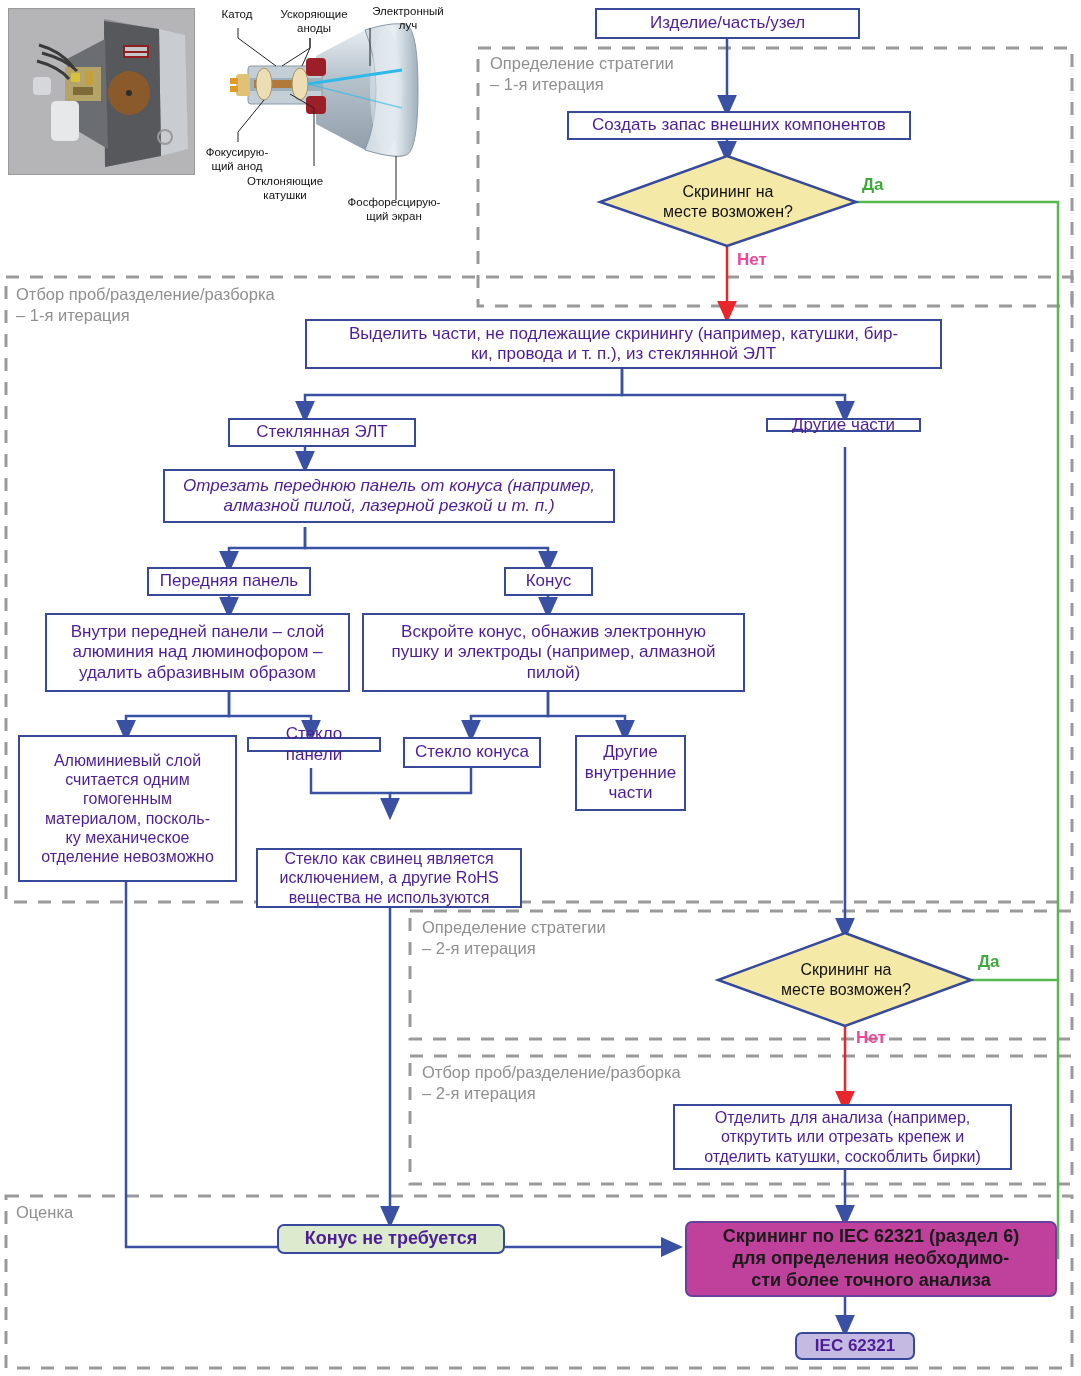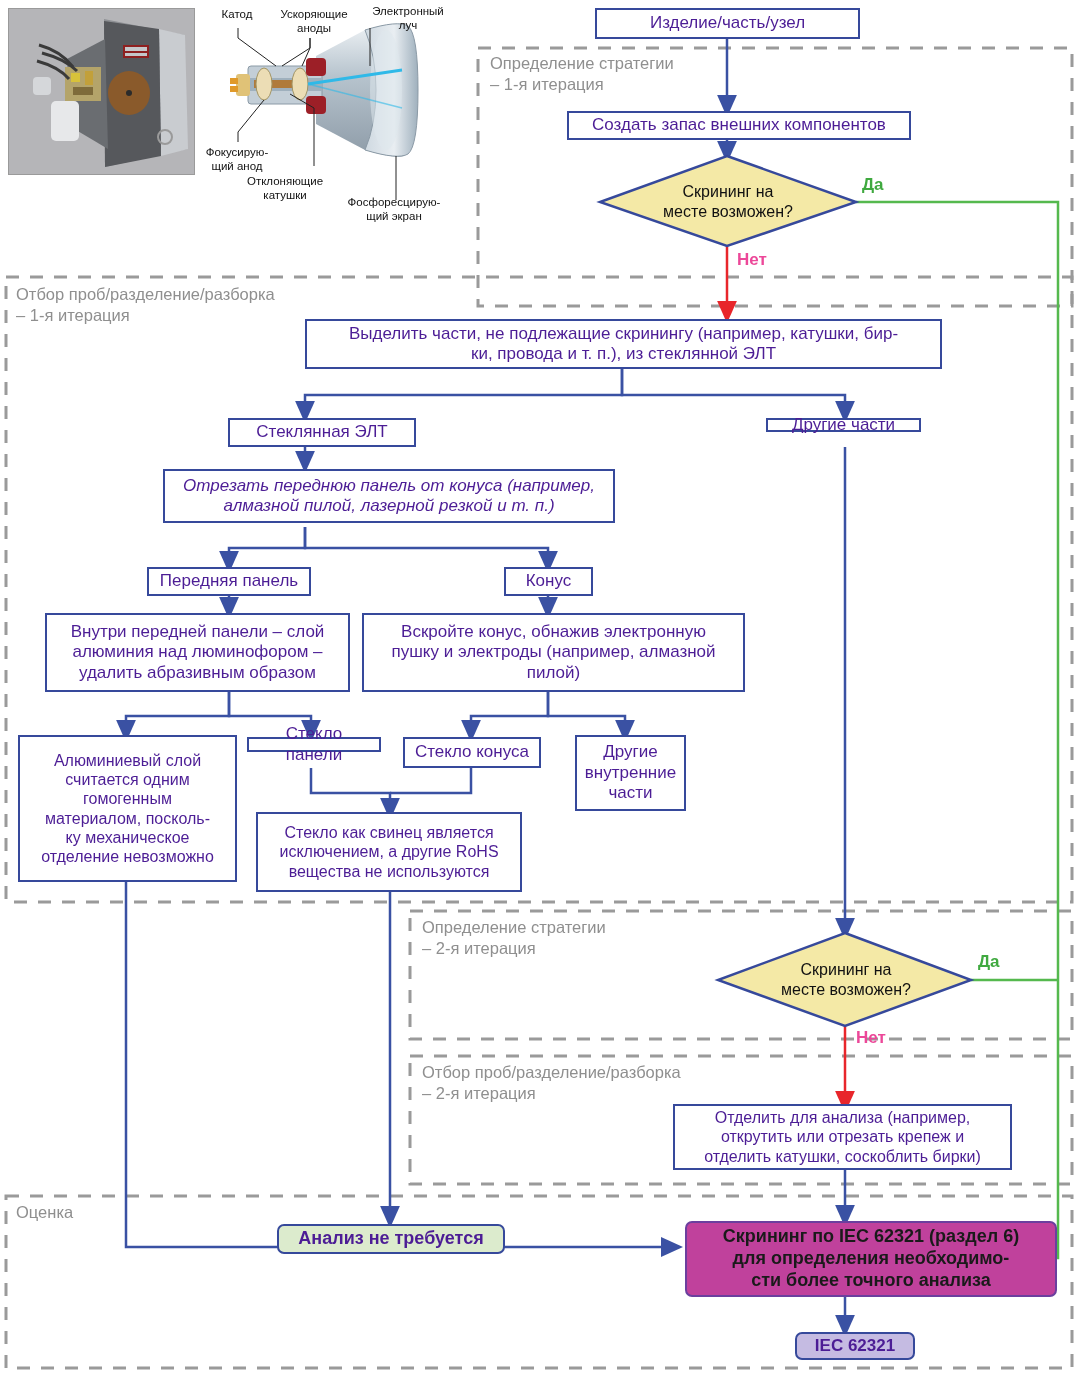--- a/index.html
+++ b/index.html
@@ -232,32 +232,32 @@
 отделение невозможно</div>
 
   <div class="node tight" style="left:247px;top:737px;width:134px;height:15px;">Стекло панели</div>
 
   <div class="node tight" style="left:403px;top:737px;width:138px;height:31px;">Стекло конуса</div>
 
   <div class="node" style="left:575px;top:735px;width:111px;height:76px;white-space:pre-line;">Другие
 внутренние
 части</div>
 
-  <div class="node" style="left:256px;top:812px;width:266px;height:80px;white-space:pre-line;font-size:16px;">Стекло как свинец является
+  <div class="node" style="left:256px;top:848px;width:266px;height:60px;white-space:pre-line;font-size:16px;">Стекло как свинец является
 исключением, а другие RoHS
 вещества не используются</div>
 
   <div class="diamond-text" style="left:752px;top:954px;width:188px;height:52px;white-space:pre-line;">Скрининг на
 месте возможен?</div>
 
   <div class="node" style="left:673px;top:1104px;width:339px;height:66px;white-space:pre-line;font-size:16px;">Отделить для анализа (например,
 открутить или отрезать крепеж и
 отделить катушки, соскоблить бирки)</div>
 
-  <div class="node rounded green-term" style="left:277px;top:1224px;width:228px;height:30px;">Анализ не требуется</div>
+  <div class="node rounded green-term" style="left:277px;top:1224px;width:228px;height:30px;">Конус не требуется</div>
 
   <div class="node rounded magenta-term" style="left:685px;top:1221px;width:372px;height:76px;white-space:pre-line;">Скрининг по IEC 62321 (раздел 6)
 для определения необходимо-
 сти более точного анализа</div>
 
   <div class="node rounded purple-term" style="left:795px;top:1332px;width:120px;height:28px;">IEC 62321</div>
 
   <div class="edgelabel lbl-yes" style="left:862px;top:175px;">Да</div>
   <div class="edgelabel lbl-no" style="left:737px;top:250px;">Нет</div>
   <div class="edgelabel lbl-yes" style="left:978px;top:952px;">Да</div>

